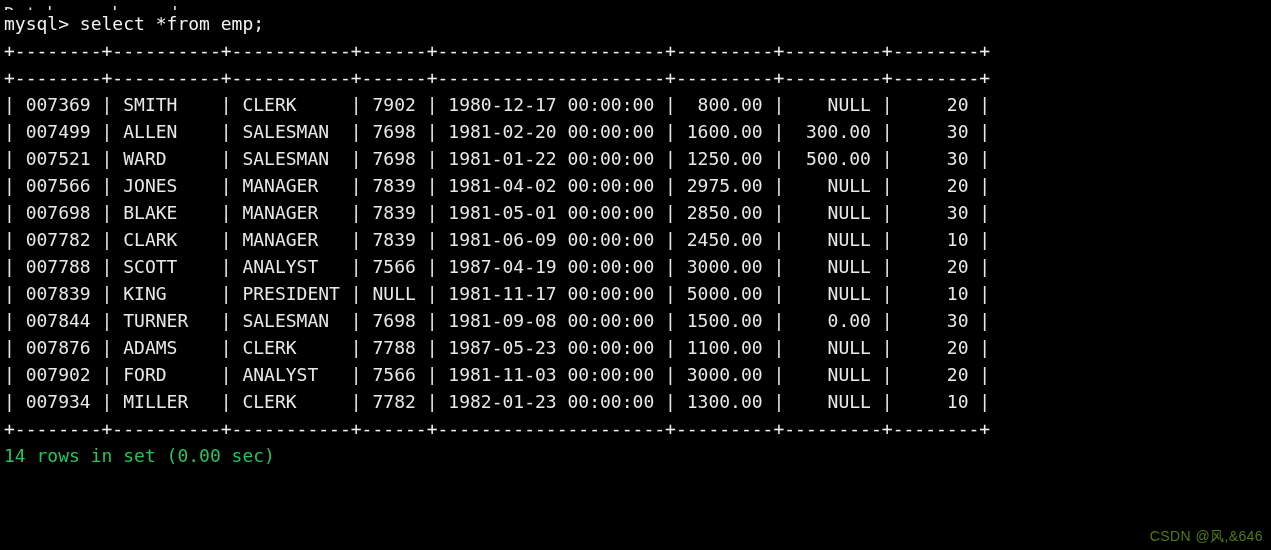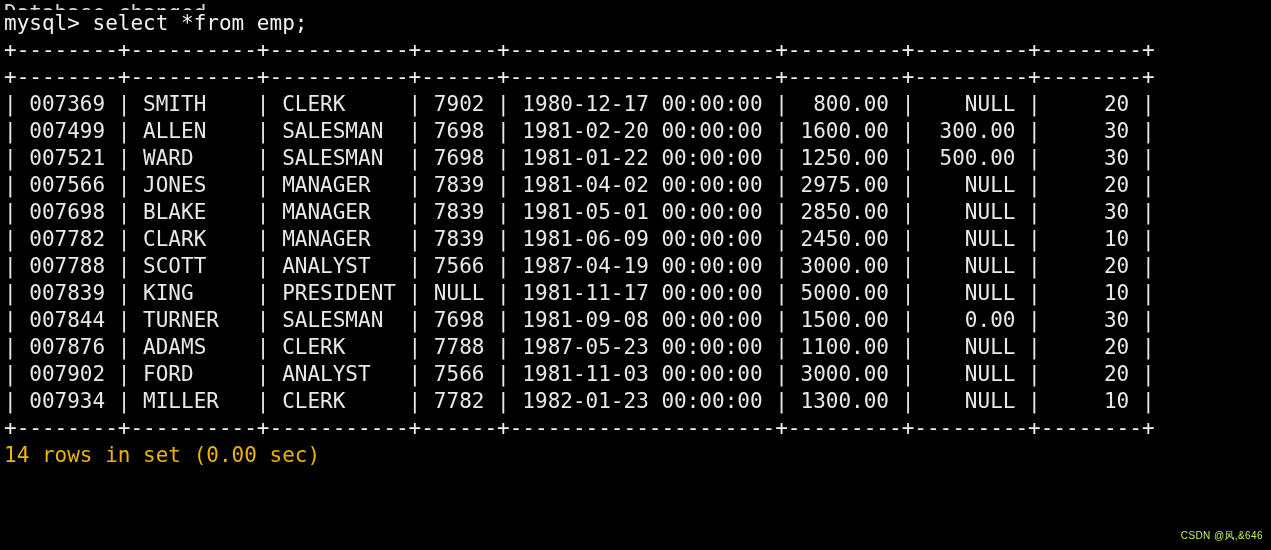--- a/index.html
+++ b/index.html
@@ -22,50 +22,50 @@
     font-family: "DejaVu Sans Mono", "Liberation Mono", monospace;
     font-size: 21px;
     line-height: 27px;
     letter-spacing: 0px;
     box-sizing: border-box;
     padding: 0 4px;
   }
   .line {
     white-space: pre;
     font-family: "DejaVu Sans Mono", "Liberation Mono", monospace;
-    font-size: 21px;
+    font-size: 18px;
     line-height: 27px;
     height: 27px;
     color: #e8e8e8;
     margin: 0;
     padding: 0;
   }
   .line-clipped {
     height: 10px;
     line-height: 27px;
     overflow: hidden;
     color: #dcdcdc;
   }
   .rule {
     color: #f0f0f0;
   }
   .prompt-line {
     color: #f2f2f2;
   }
   .footer-line {
-    color: #eab308;
+    color: #22c55e;
   }
   #watermark {
     position: absolute;
     right: 8px;
     bottom: 6px;
     font-family: "Liberation Sans", sans-serif;
-    font-size: 10px;
+    font-size: 14px;
     line-height: 16px;
-    color: #bef264;
+    color: #4d7c0f;
     letter-spacing: 0.4px;
     white-space: pre;
   }
 </style>
 </head>
 <body>
 
 <div id="terminal">
 
   <div class="line line-clipped">Database changed</div>

